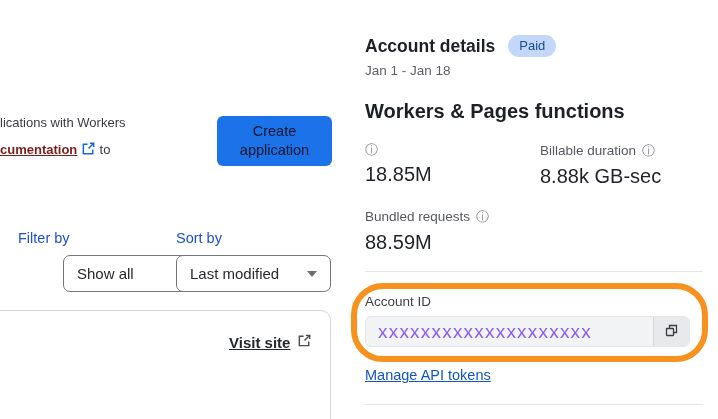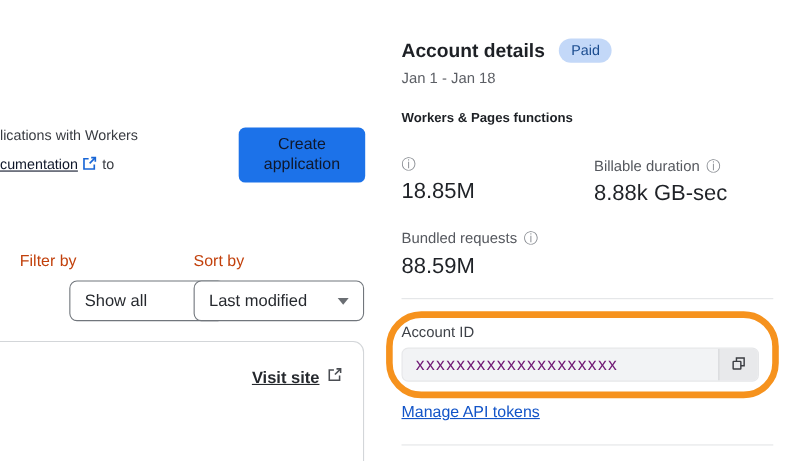--- a/index.html
+++ b/index.html
@@ -5,33 +5,33 @@
   * { margin:0; padding:0; box-sizing:border-box; }
   html,body { background:#fff; }
   #screen {
     position:relative; width:718px; height:419px; background:#ffffff;
     overflow:hidden; font-family:"Liberation Sans", sans-serif;
   }
   .abs { position:absolute; }
 
   
   .intro { left:0; top:109px; font-size:13px; line-height:27px; color:#383b41; white-space:nowrap; }
-  .intro a.doc-link { color:#0f172a; text-decoration:underline; cursor:pointer; }
+  .intro a.doc-link { color:#7f1d1d; text-decoration:underline; cursor:pointer;font-weight:bold; }
   .ext-icon { display:inline-block; vertical-align:-2px; }
 
   
   .create-btn {
     left:217px; top:116px; width:115px; height:50px; background:#1c72e9;
     border:none; border-radius:6px; color:#0f172a; font-size:14.5px; line-height:19px;
     display:flex; align-items:center; justify-content:center; text-align:center;
     font-family:inherit; cursor:pointer; padding:0 10px;
   }
 
   
-  .ctl-label { font-size:14.5px; color:#c2410c; }
+  .ctl-label { font-size:14.5px; color:#1d4ed8; }
   .select {
     height:37px; background:#fff; border:1px solid #71767c; border-radius:7px;
     display:flex; align-items:center; justify-content:space-between;
     padding:0 13px; font-size:15px; color:#26292e; cursor:pointer;
   }
   .chevron {
     width:0; height:0; border-left:5.5px solid transparent;
     border-right:5.5px solid transparent; border-top:6.5px solid #6a6e73;
   }
 
@@ -44,41 +44,41 @@
   .visit-site .vs-text { font-size:15px; font-weight:700; color:#25282d; text-decoration:underline; }
 
   
   .acct-header { left:365px; top:35px; display:flex; align-items:center; gap:13px; }
   .acct-title { font-size:17.5px; font-weight:700; color:#1d2025; }
   .badge {
     background:#c3d8f8; color:#1a4b8e; font-size:13px; padding:3px 11px 4px;
     border-radius:12px; line-height:15px;
   }
   .date-range { left:365px; top:63px; font-size:13.5px; color:#5c5f65; }
-  .section-title { left:365px; top:100px; font-size:12px; font-weight:700; color:#1d2025; }
+  .section-title { left:365px; top:100px; font-size:20px; font-weight:700; color:#1d2025; }
 
   .metric-label { display:flex; align-items:center; gap:6px; font-size:13.5px; color:#55585e; }
   .info-glyph { font-size:13px; color:#85898f; line-height:1; }
   .metric-value { margin-top:7px; font-size:20px; color:#1f2227; }
 
   .divider { width:338px; height:1px; background:#e3e5e7; }
 
   .highlight-ring {
     left:351px; top:283px; width:357px; height:79px;
     border:6px solid #f6921d; border-radius:32px; pointer-events:none;
   }
 
   .acct-id-label { left:365px; top:294px; font-size:13.5px; color:#3e4248; }
   .acct-id-field {
     left:365px; top:316px; width:325px; height:31px; display:flex;
     border:1px solid #e6e7e9; border-radius:6px; overflow:hidden; background:#f2f3f5;
   }
   .acct-id-value {
     flex:1; display:flex; align-items:center; padding:0 12px;
-    font-size:16px; color:#701a75; letter-spacing:1.2px; font-weight:500;
+    font-size:19px; color:#8b5cf6; letter-spacing:1.2px; font-weight:500;
   }
   .copy-btn {
     width:36px; background:#e8e9eb; border:none; border-left:1px solid #d6d8da;
     display:flex; align-items:center; justify-content:center; cursor:pointer;
   }
   .manage-link { left:365px; top:367px; font-size:14.5px; color:#1254c8; text-decoration:underline; cursor:pointer; display:inline-block; }
 </style>
 </head>
 <body>
 

